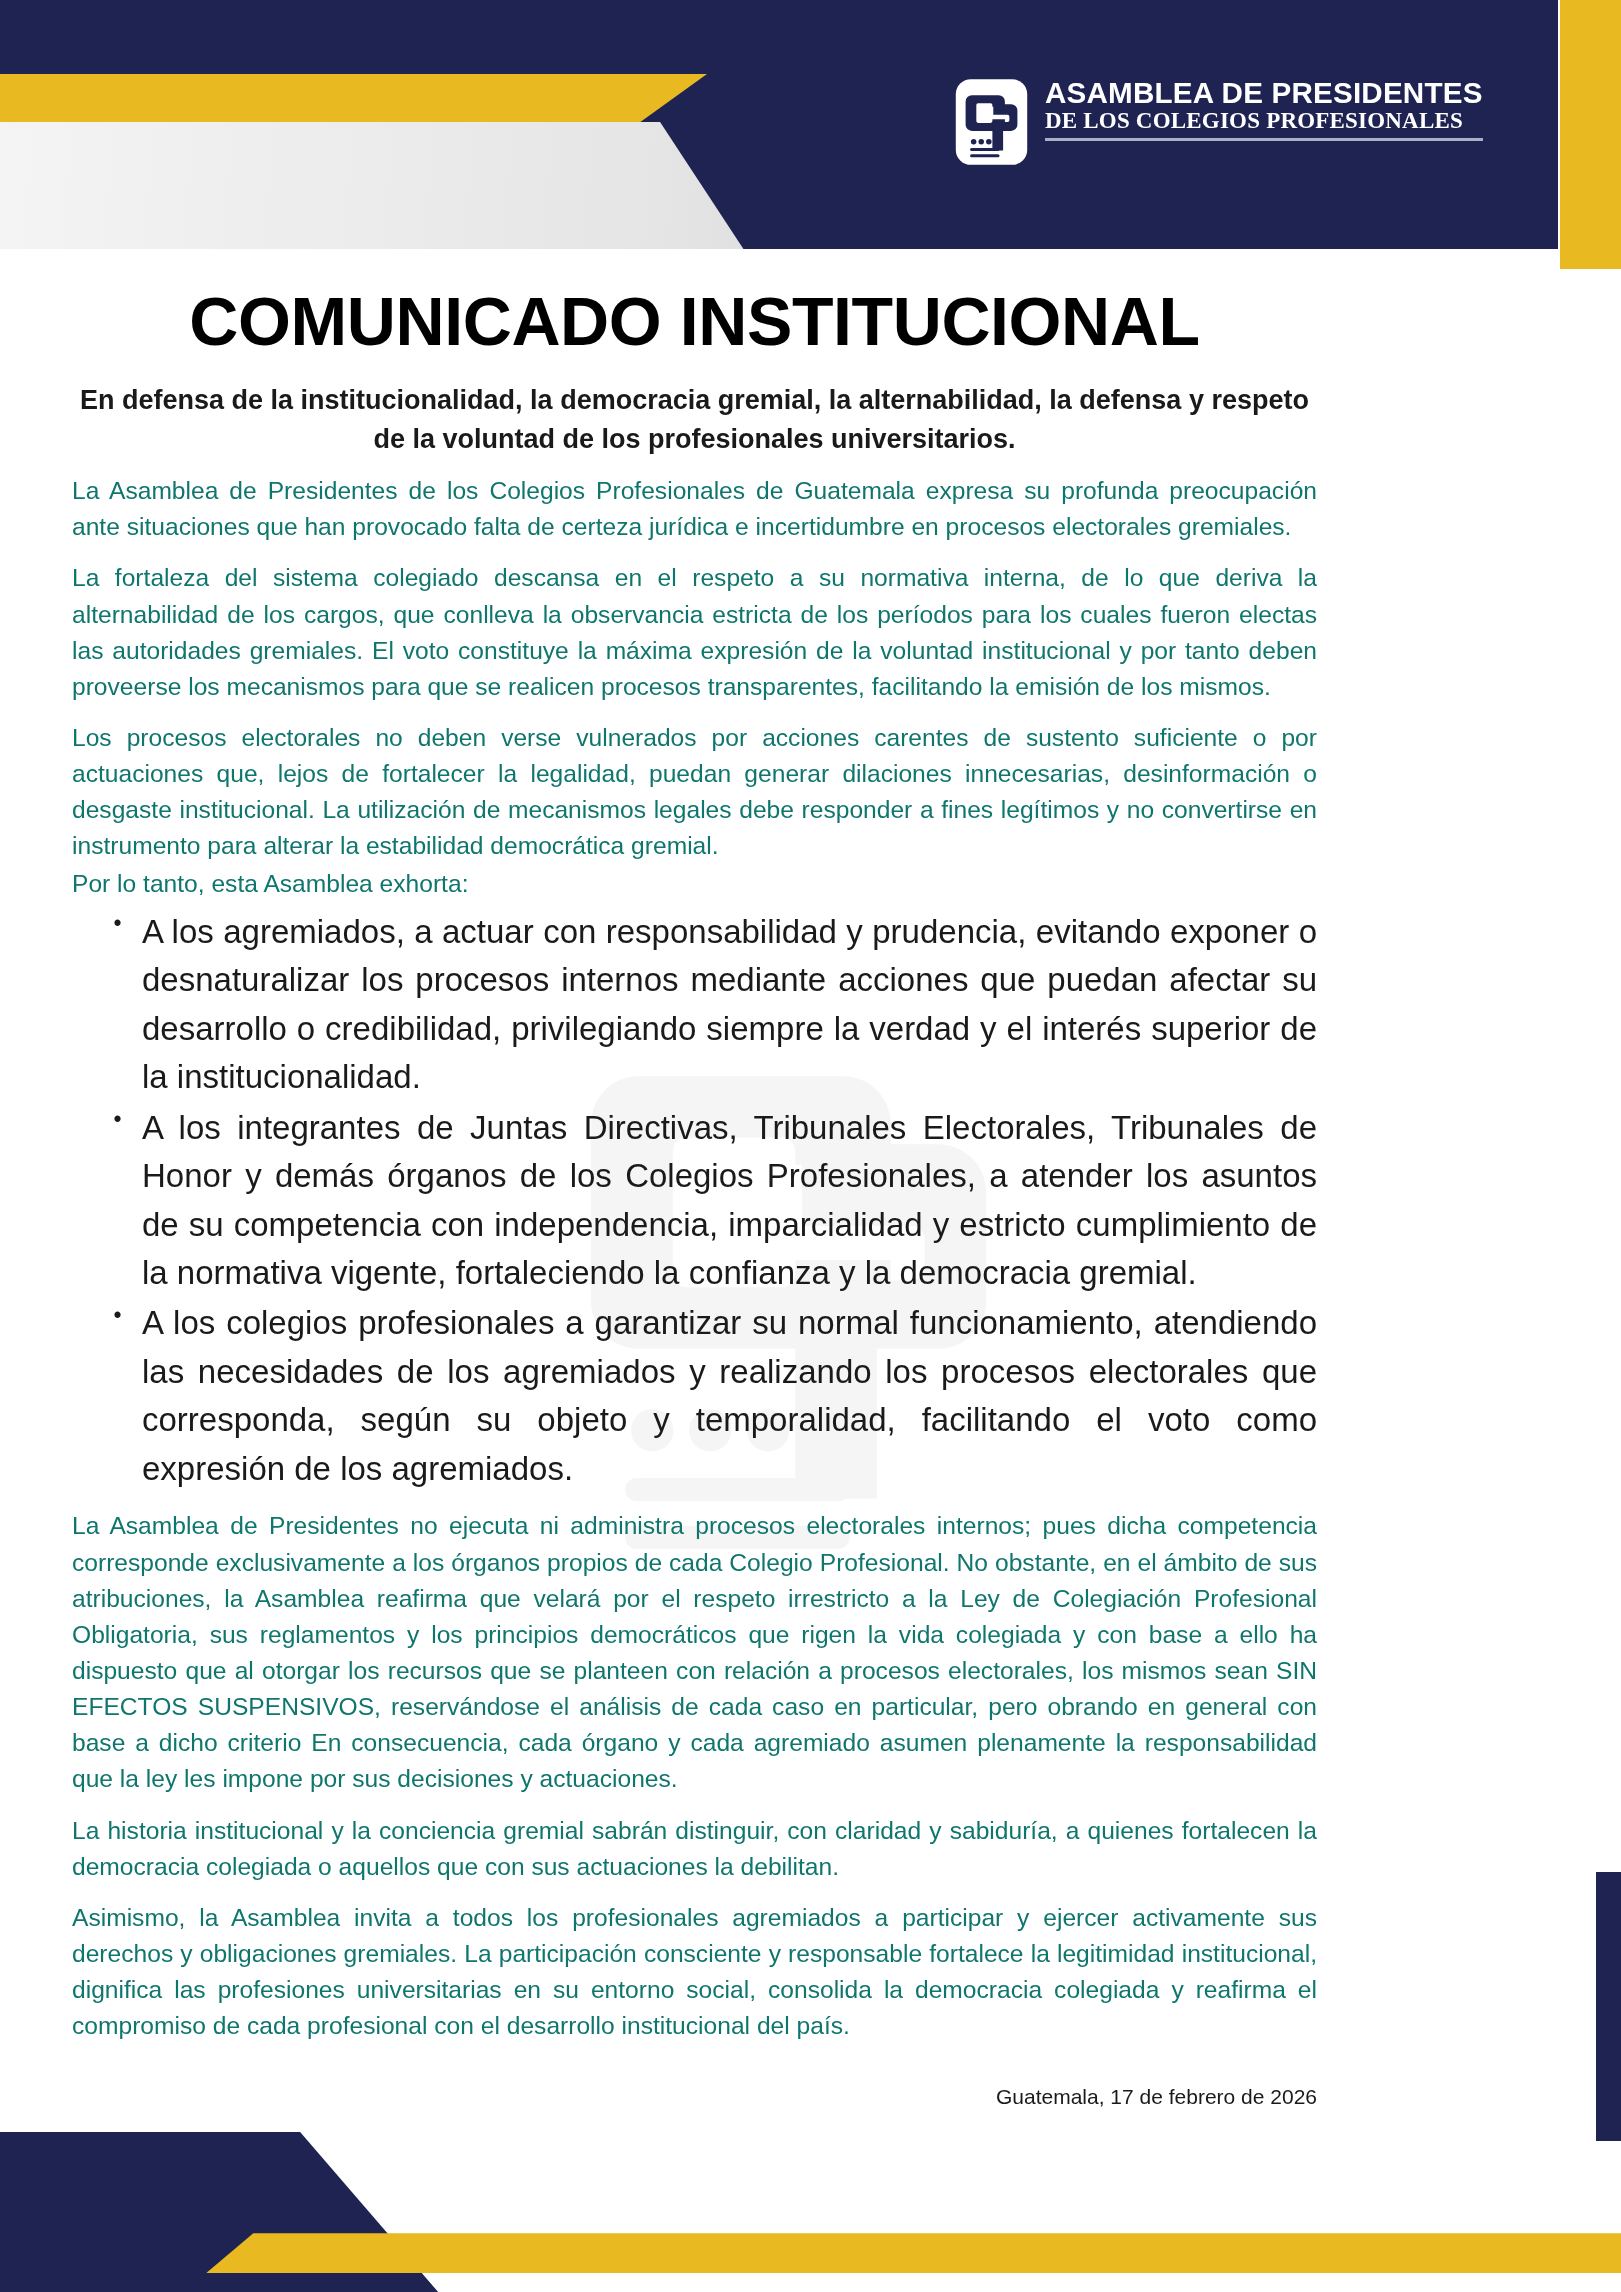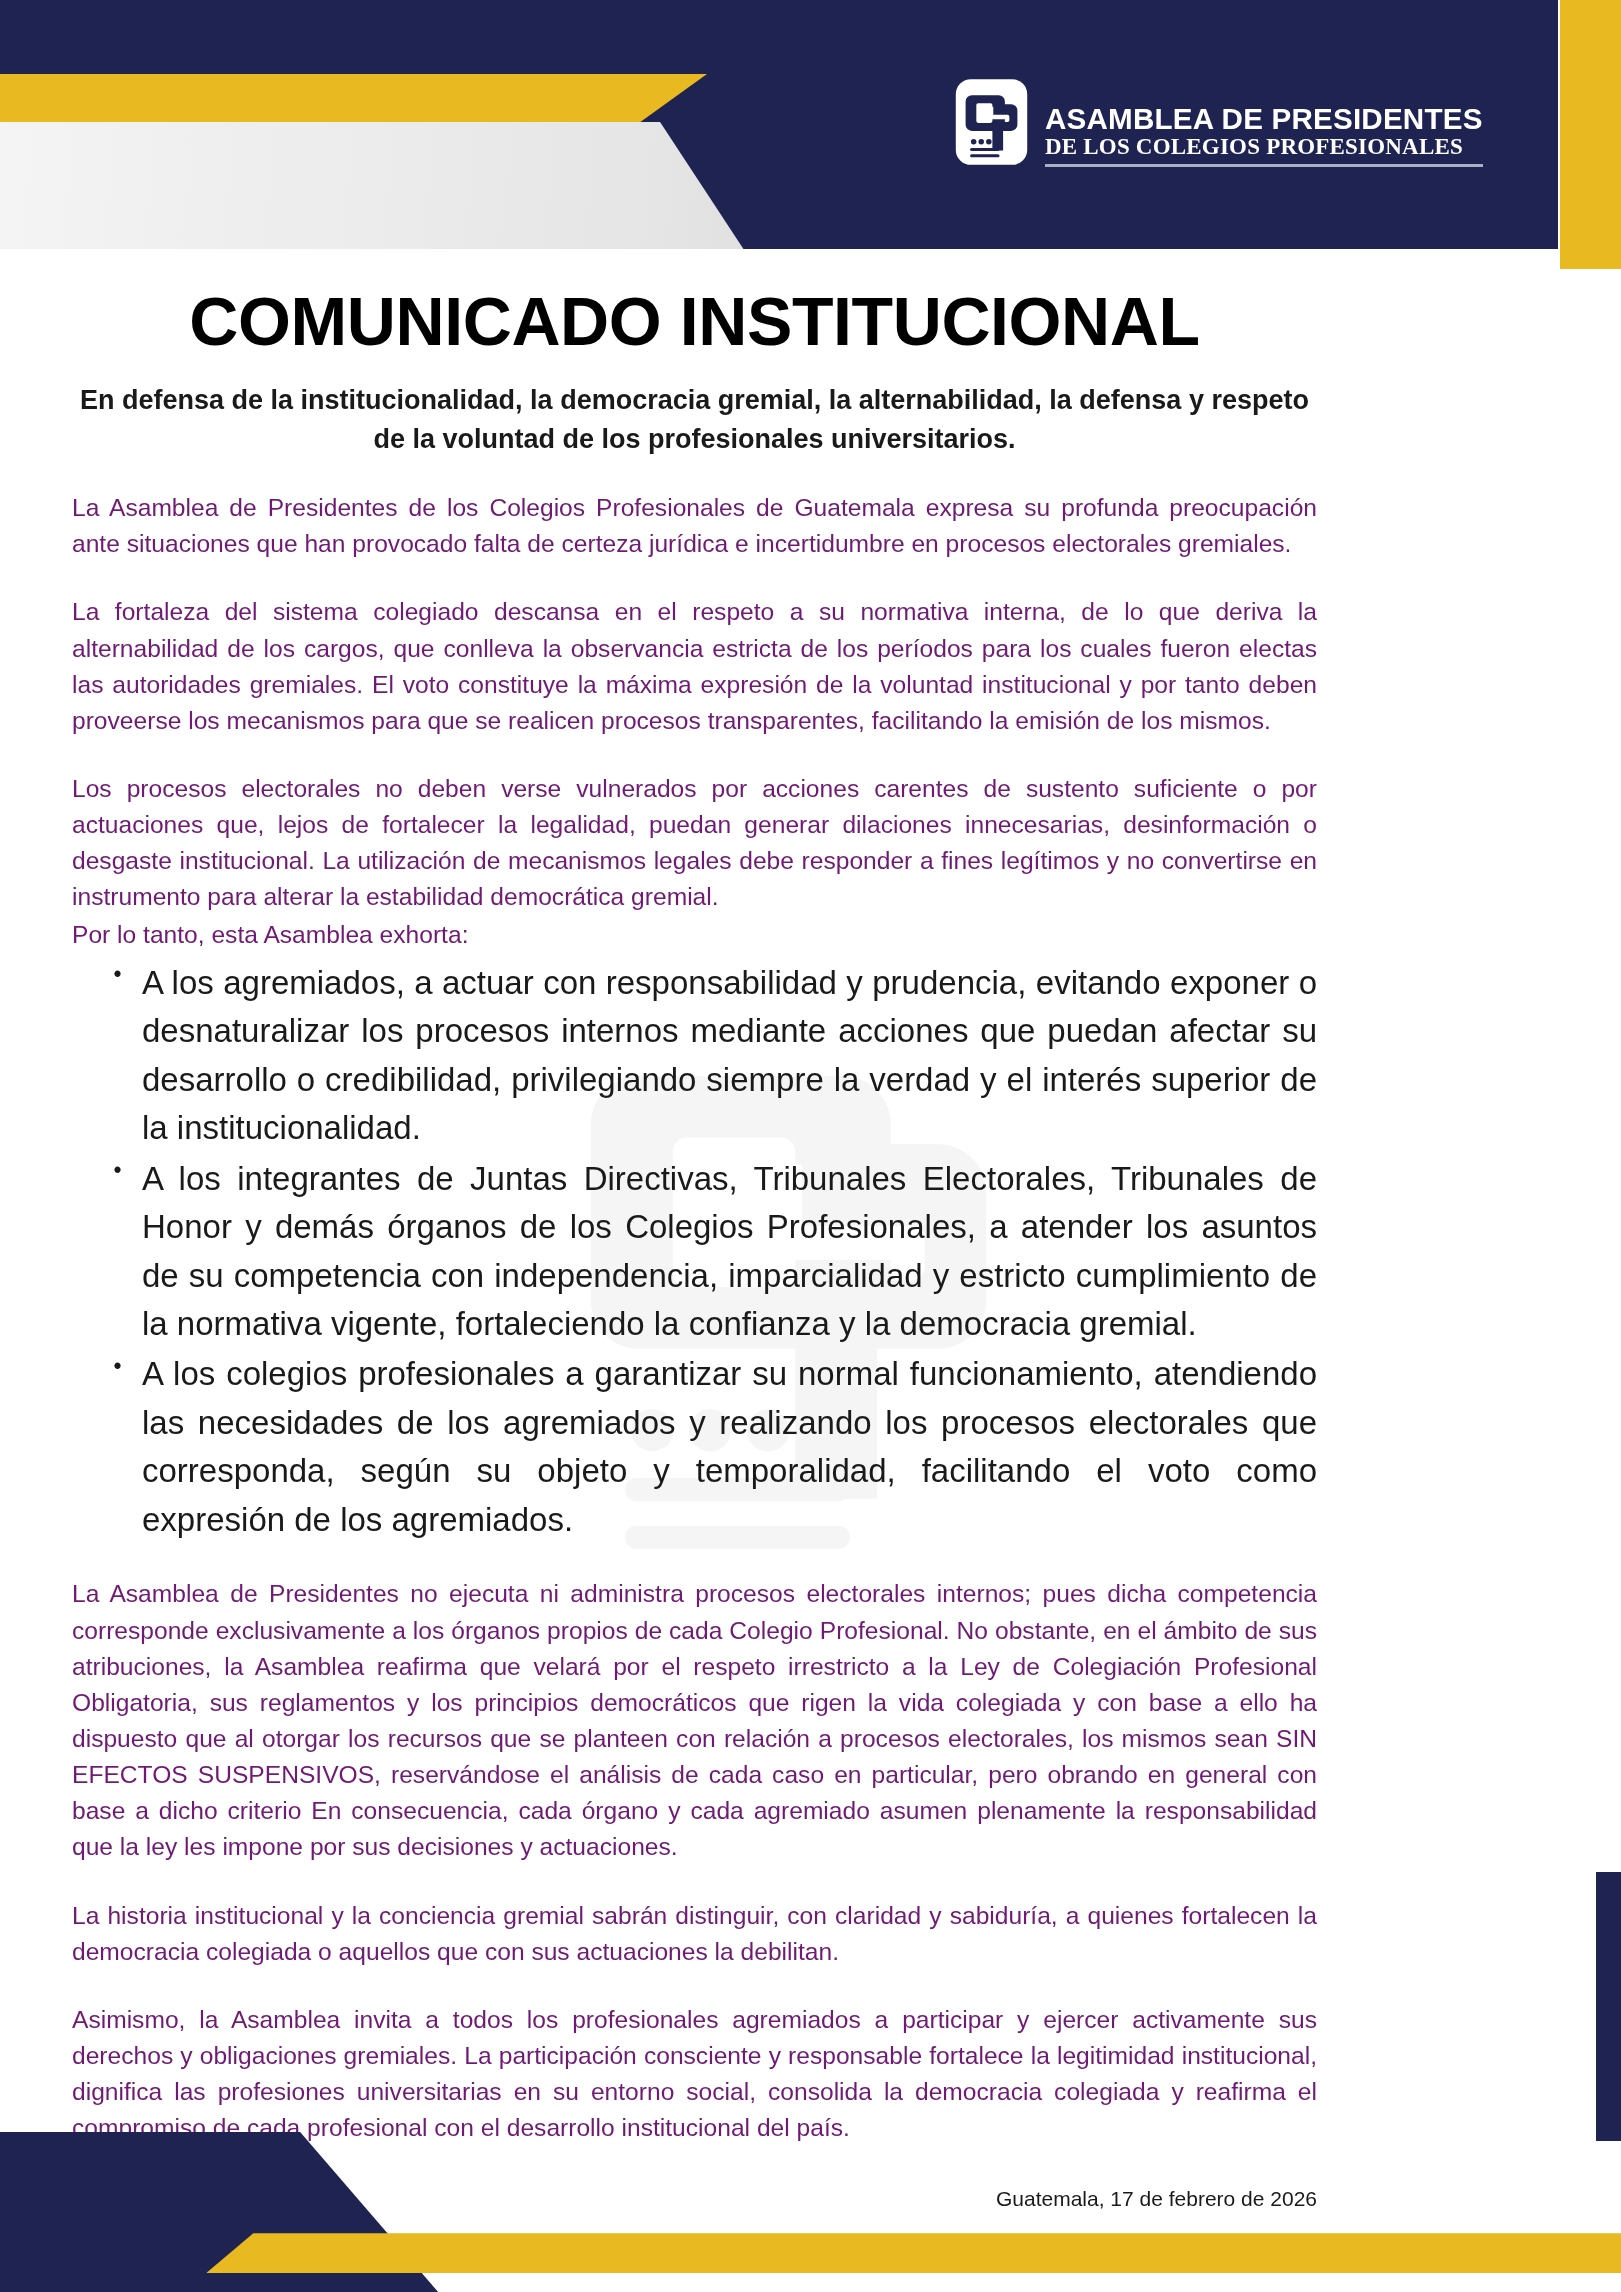--- a/index.html
+++ b/index.html
@@ -67,21 +67,21 @@
     height: 21.5px;
     background: #ffffff;
   }
 
   
   .logo-cluster {
     position: absolute;
     left: 954px;
     top: 77px;
     display: flex;
-    align-items: flex-end;
+    align-items: flex-start;
     gap: 16px;
   }
   .logo-mark {
     width: 75px;
     height: 90px;
     flex: 0 0 auto;
   }
   .logo-text { display: flex; flex-direction: column; }
   .logo-line1 {
     color: #ffffff;
@@ -140,24 +140,24 @@
   .doc-subtitle {
     margin: 23px auto 0 auto;
     max-width: 1334px;
     text-align: center;
     font-size: 27px;
     font-weight: bold;
     color: #1a1a1a;
     line-height: 1.42;
   }
   .para {
-    margin: 32px 0 0 0;
+    margin: 15px 0 0 0;
     font-size: 24.6px;
     line-height: 1.47;
-    color: #701a75;
+    color: #0f766e;
     text-align: justify;
   }
   .para.tight { margin-top: 1.8px; }
   ul.exhorta {
     margin: 5.4px 0 0 0;
     padding-left: 54px;
     list-style: none;
   }
   ul.exhorta li {
     position: relative;

